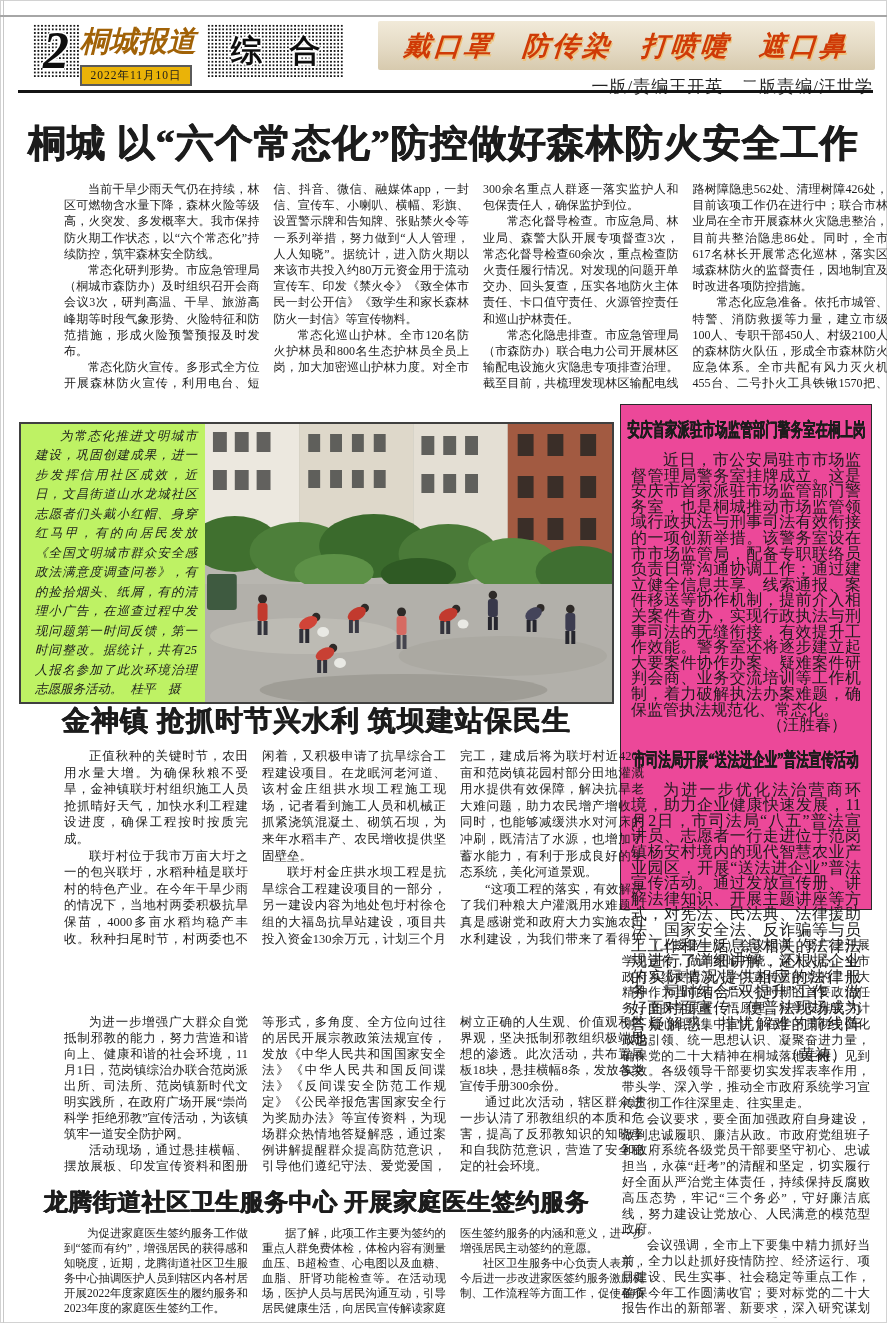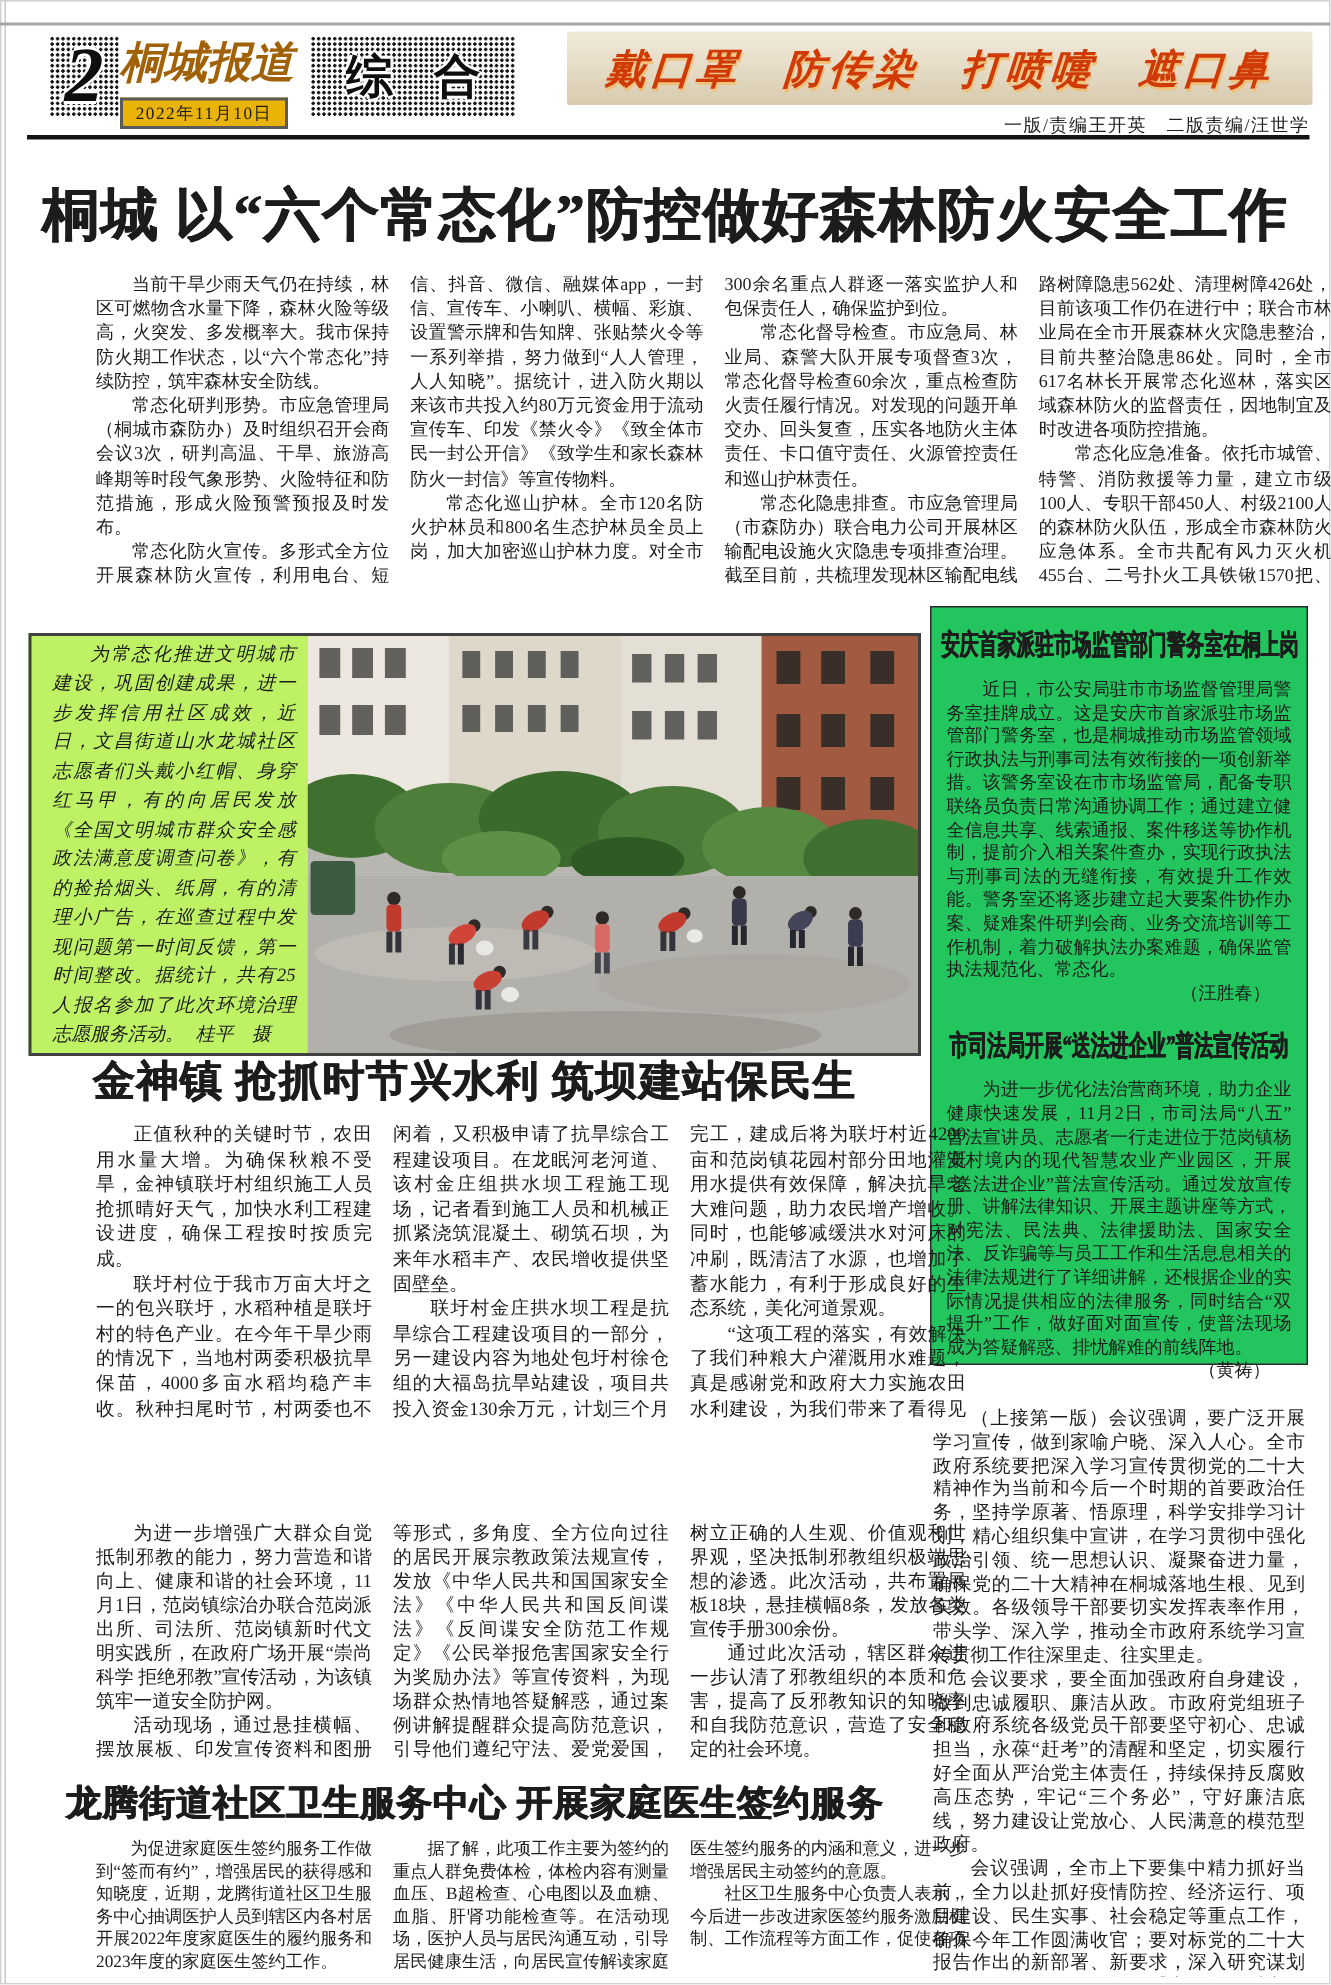--- a/index.html
+++ b/index.html
@@ -24,21 +24,21 @@
   .section-block { position:absolute; left:207px; top:24px; width:137px; height:54px;
                    display:flex; align-items:center; justify-content:center; }
   .section-label { font-size:31px; font-weight:bold; word-spacing:20px; color:#0e0e0e;
                    text-shadow:-2px 0 0 #fff,2px 0 0 #fff,0 -2px 0 #fff,0 2px 0 #fff; }
   .banner { position:absolute; left:378px; top:21px; width:497px; height:49px; border-radius:2px;
             background:linear-gradient(180deg,#f1ead9 0%,#e4dac4 55%,#d7caae 100%);
             display:flex; align-items:center; justify-content:center; }
   .banner span { font-size:27px; font-weight:bold; font-style:italic; color:#cf3a06;
                  letter-spacing:3px; word-spacing:16px; transform:skewX(-4deg);
                  text-shadow:1px 2px 0 #eec27c; font-family:"DejaVu Serif",serif; white-space:nowrap; }
-  .editors { position:absolute; right:14px; top:75px; font-size:12px; letter-spacing:1px; color:#222;text-align:right; }
+  .editors { position:absolute; right:14px; top:75px; font-size:17px; letter-spacing:1px; color:#222;text-align:right; }
   .header-rule { position:absolute; left:18px; top:90px; width:855px; height:3px; background:#141414; }
 
   
   .heavy { font-weight:900; font-family:"Liberation Serif","DejaVu Serif",serif;
            text-shadow:0.4px 0 0 currentColor,-0.4px 0 0 currentColor; }
   .cols { text-align:justify; overflow:hidden;margin-left:31px; }
   .cols p { text-indent:2em; }
   .byline { text-align:right; text-indent:0 !important; padding-right:14px; }
 
   .headline { position:absolute; left:15px; top:118px; width:857px; text-align:center;
@@ -50,24 +50,24 @@
   .photo-box { position:absolute; left:19px; top:404px; width:595px; height:282px;
                border:2px solid #404040; display:flex; background:#bef264;margin-top:18px; }
   .photo-caption { width:184px; padding:8px 8px 8px 14px; display:flex; align-items:center;
                    font-style:italic; font-size:12.5px; line-height:19.5px; text-align:justify; }
   .photo-caption p { text-indent:2em; }
   .photo-caption .credit { margin-left:8px; white-space:nowrap; }
   .photo { flex:1; overflow:hidden; }
 
   
   .sidebar-box { position:absolute; left:620px; top:404px; width:252px; height:506px;
-                 border:1px solid #2a2a2a; padding:12px 10px 6px; background:#22c55e; }
+                 border:1px solid #2a2a2a; padding:12px 10px 6px; background:#ec4899; }
   .sb-title { display:flex; justify-content:center; margin:0 0 9px; }
   .sb-title span { font-size:19px; white-space:nowrap; transform:scaleX(0.66); }
-  .sb-body { font-size:12px; line-height:15.6px; text-align:justify; }
+  .sb-body { font-size:16px; line-height:15.6px; text-align:justify; }
   .sb-body p { text-indent:2em; }
   .sb-gap { height:14px; }
 
   
   .mid-title { position:absolute; left:19px; width:595px; text-align:center; white-space:nowrap; }
   .water-title  { top:702px; font-size:28px; letter-spacing:1px; }
   .cult-title   { top:968px; font-size:27px; }
   .doctor-title { top:1186px; font-size:24px; letter-spacing:0.5px; }
   .water-cols  { position:absolute; left:33px; top:748px; width:580px; height:214px;
                  column-count:3; column-gap:14px; font-size:12.5px; line-height:16.6px; }

